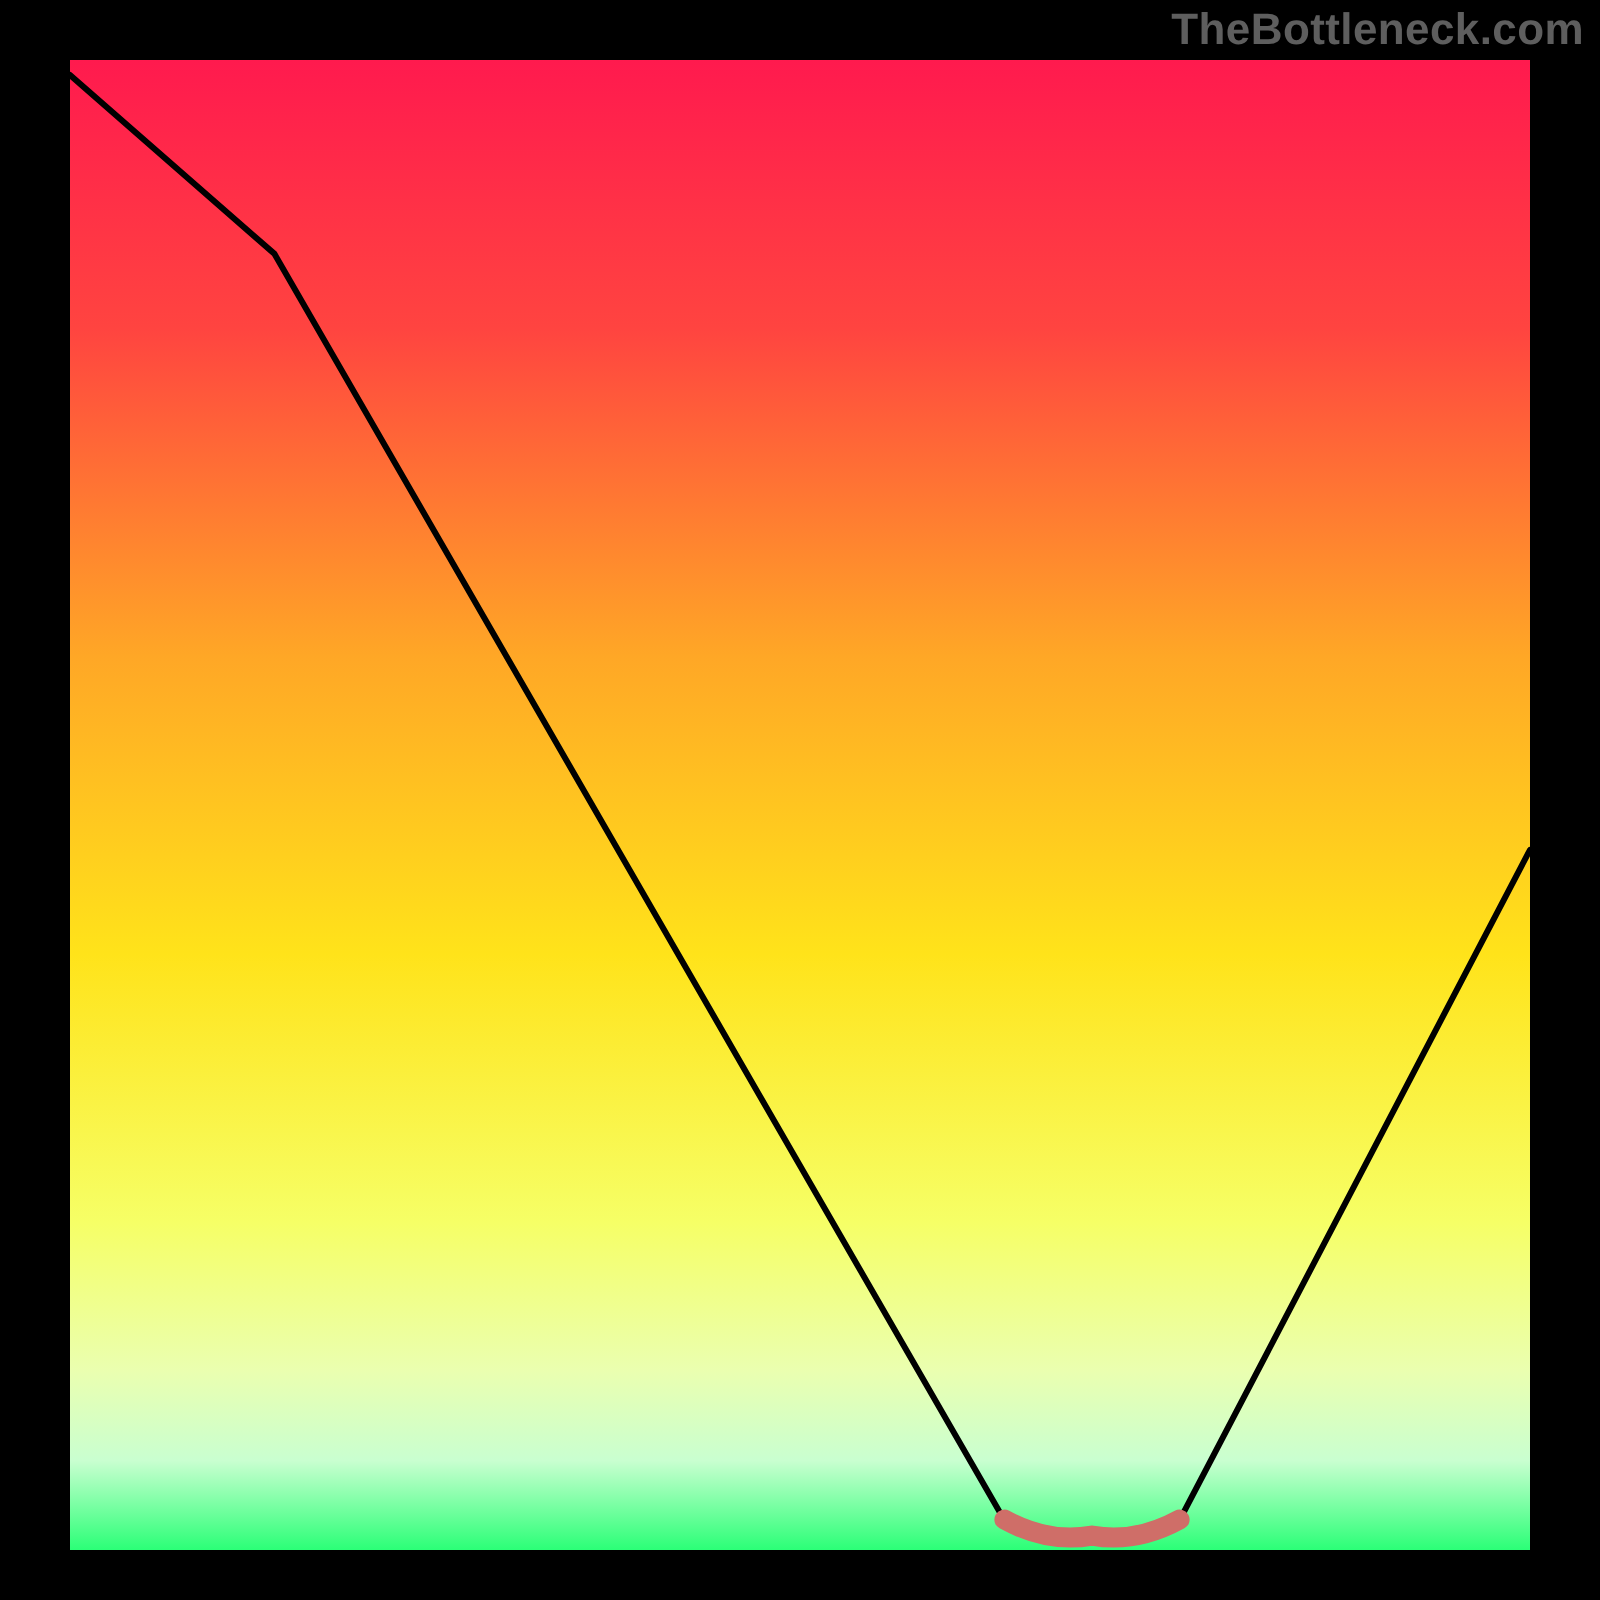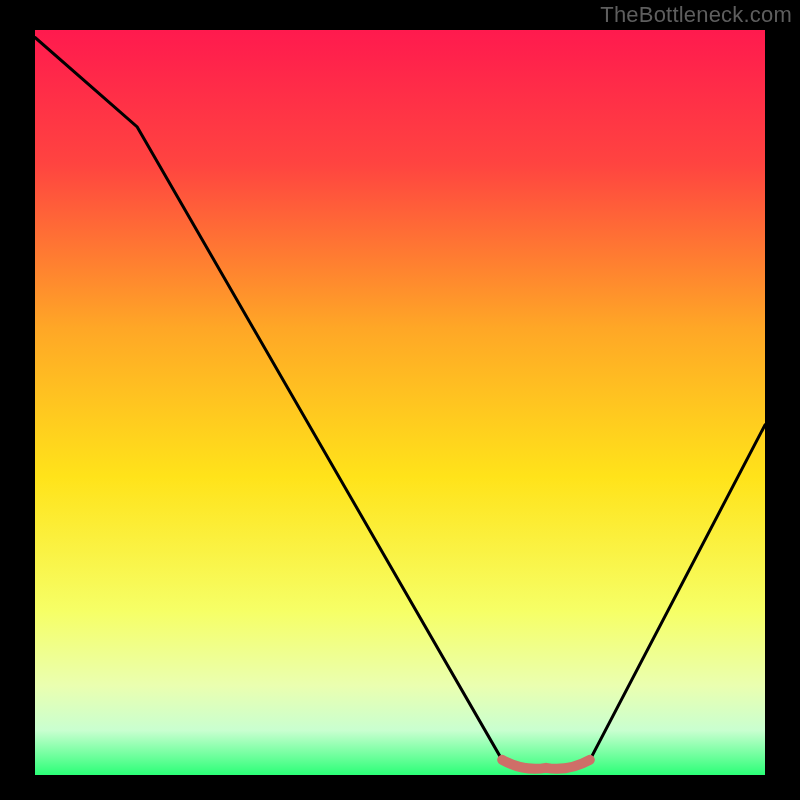--- a/index.html
+++ b/index.html
@@ -16,21 +16,21 @@
     width: 800px;
     height: 800px;
     background: #000;
   }
   .watermark {
     position: absolute;
     top: 2px;
     right: 8px;
     color: #5e5e5e;
     font-size: 22px;
-    font-weight: 400;
+    font-weight: 700;
     letter-spacing: 0.2px;
     z-index: 50;
   }
   svg.plot {
     position: absolute;
     top: 0;
     left: 0;
   }
 </style>
 </head>

